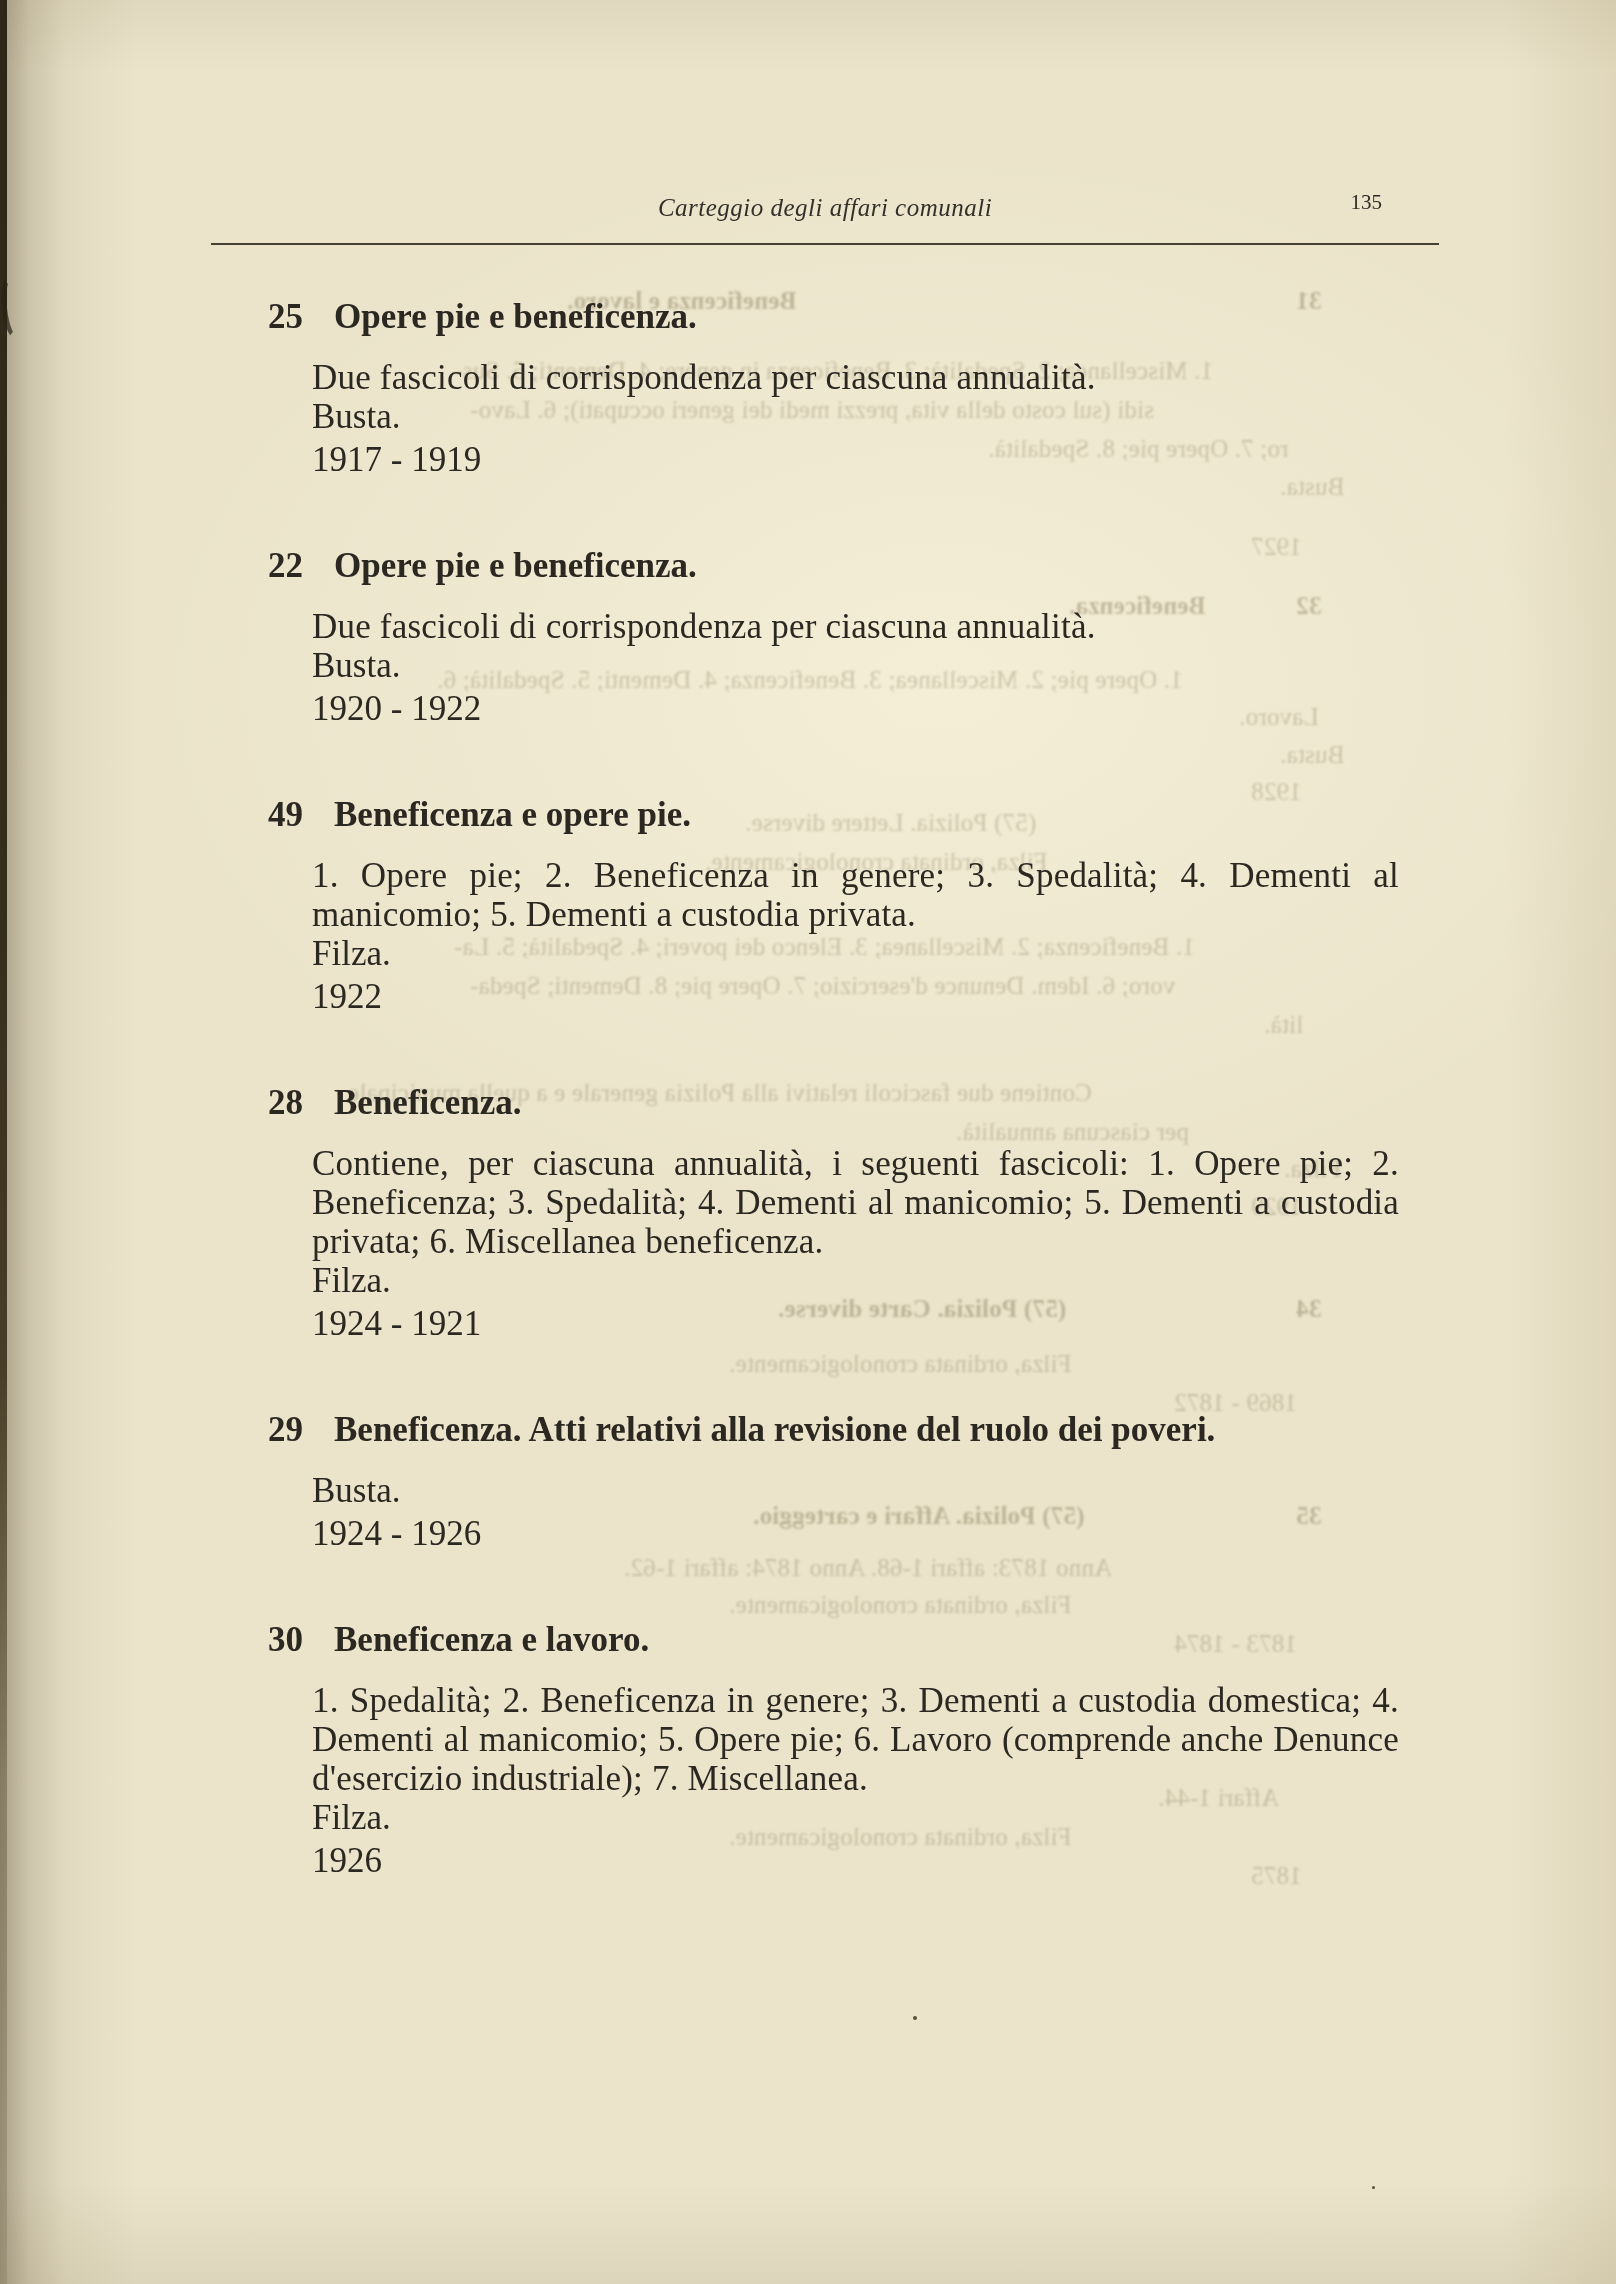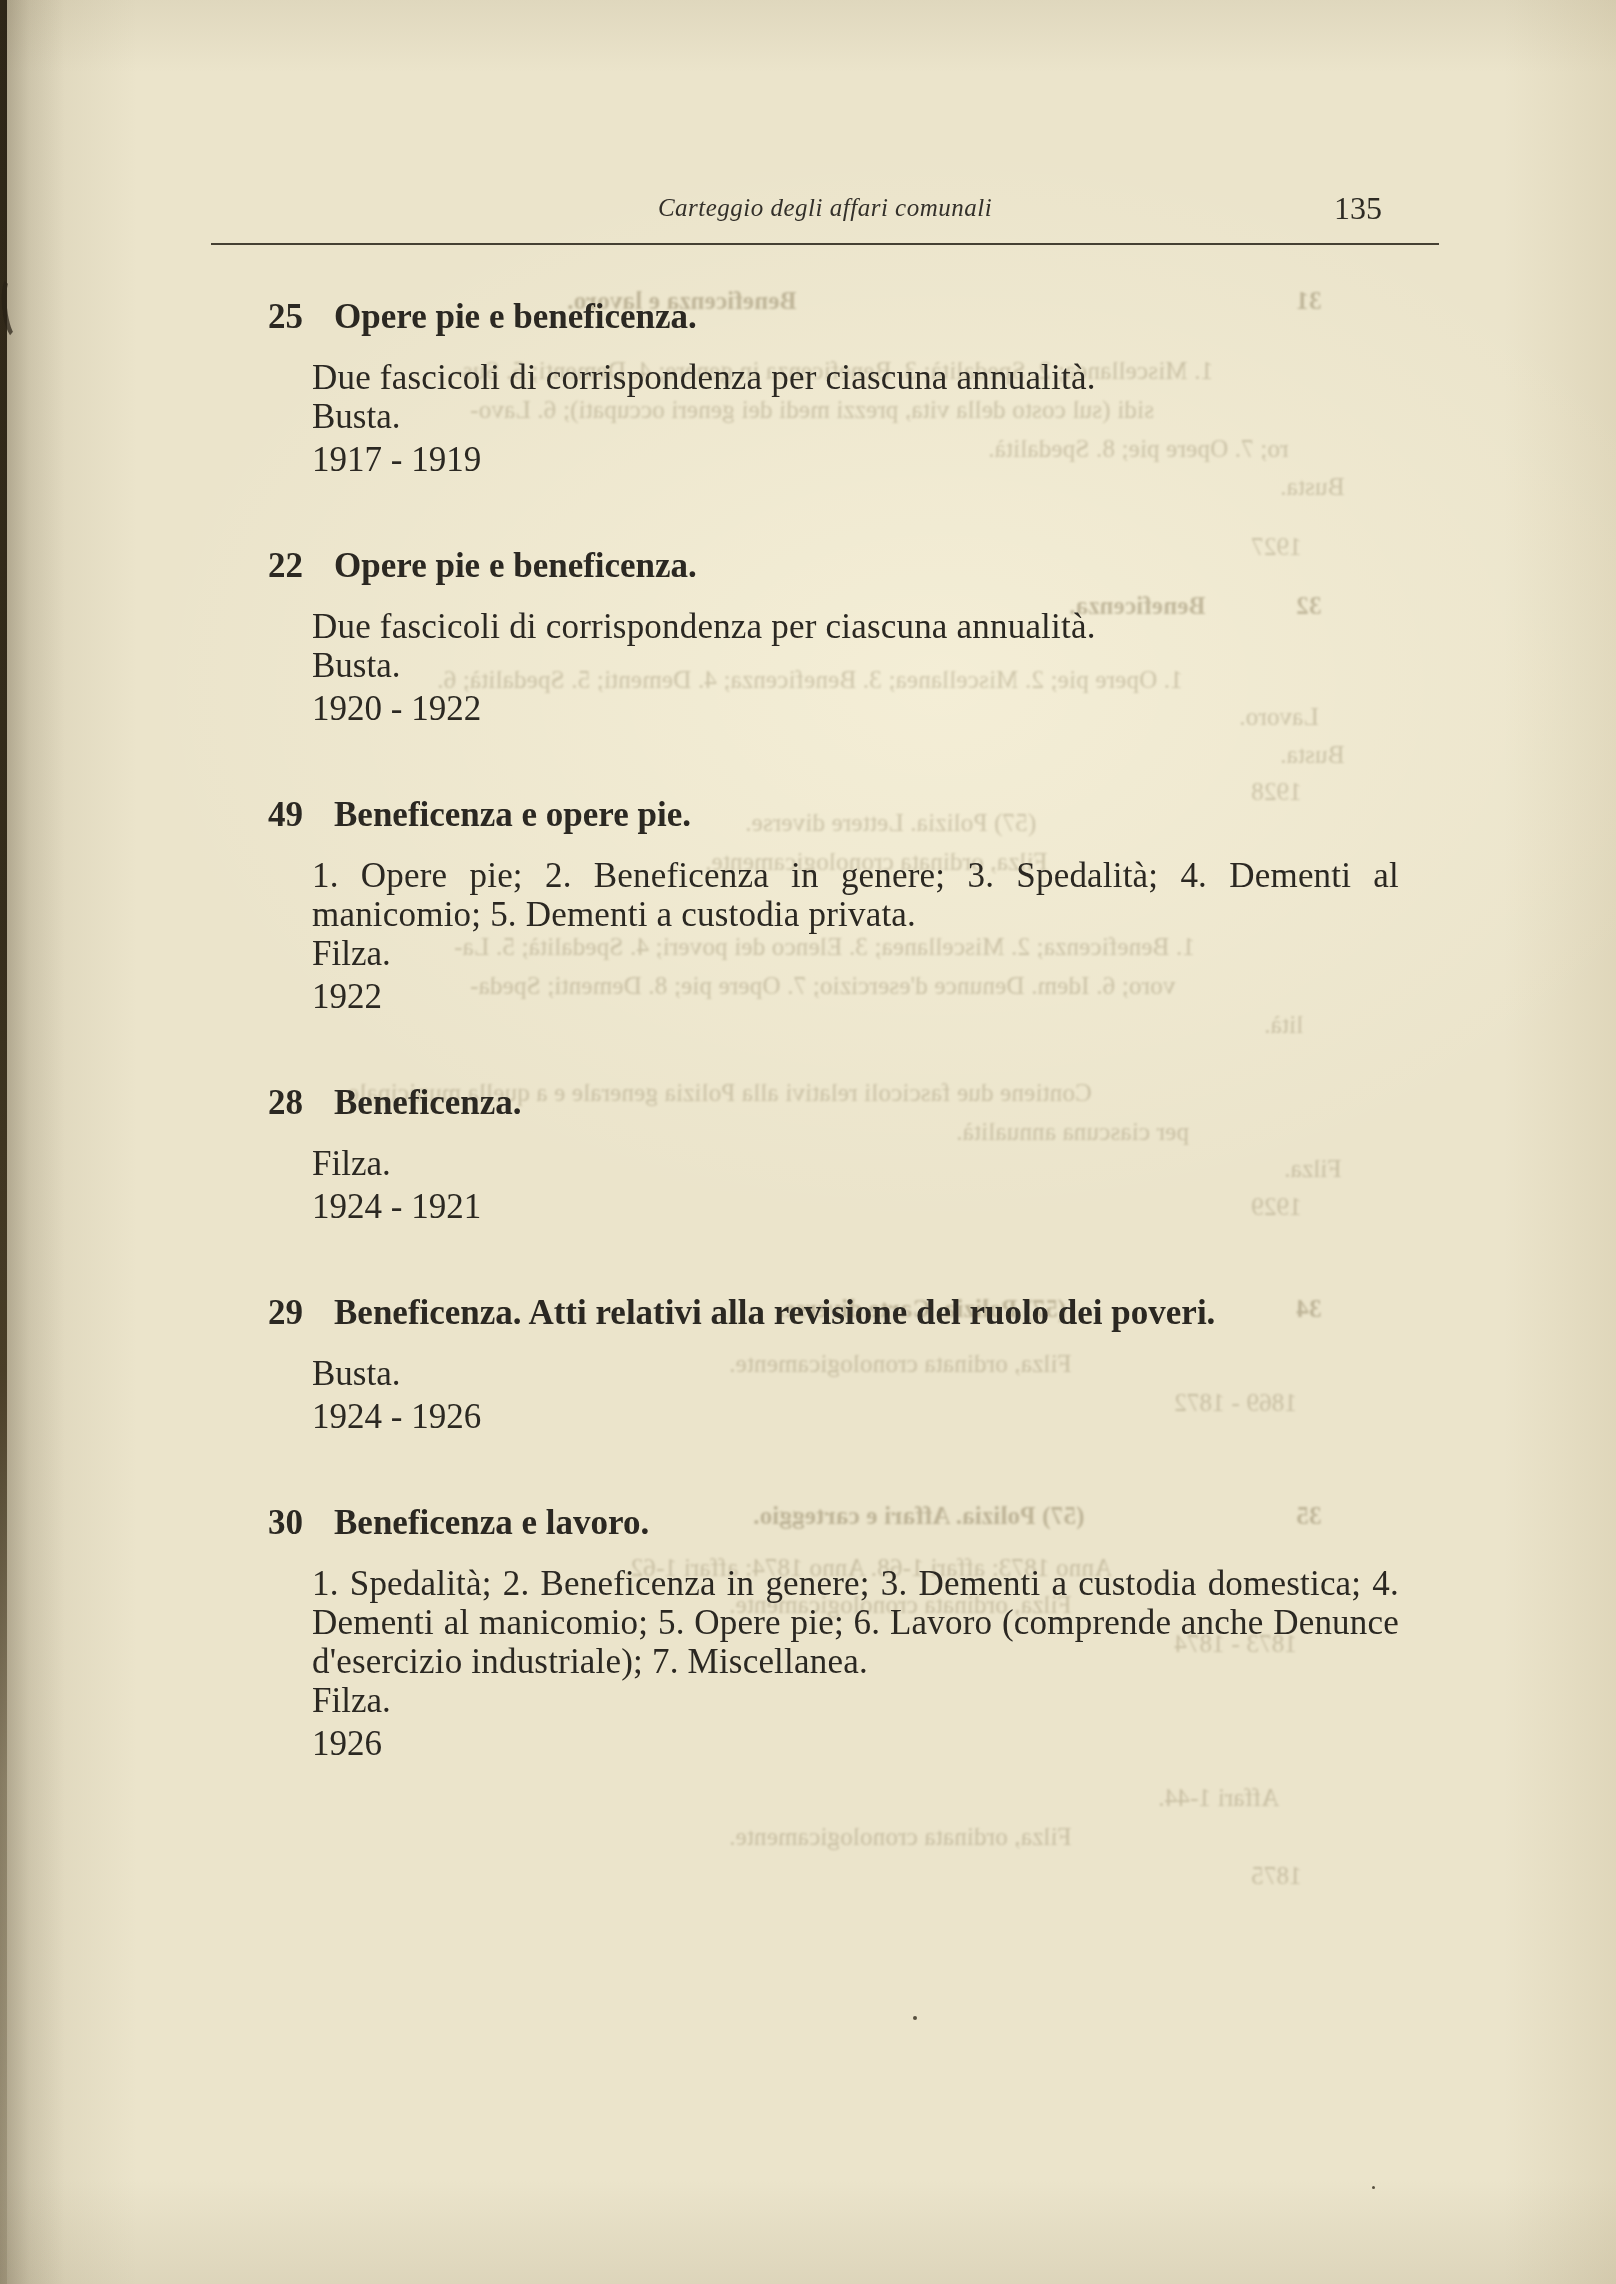--- a/index.html
+++ b/index.html
@@ -46,21 +46,21 @@
     color:rgba(112,96,60,.28); filter:blur(1.3px);
   }
   .bleed-frag.bold { font-weight:bold; color:rgba(100,85,50,.33); }
 
   
   .running-head { position:absolute; left:211px; top:194px; width:1228px; }
   .head-title {
     display:block; text-align:center; font-style:italic;
     font-size:25px; letter-spacing:0.5px; color:#33302a;
   }
-  .page-num { position:absolute; right:57px; top:-4px; font-size:32px; color:#2e2b24; }
+  .page-num { position:absolute; right:57px; top:-4px; font-size:21px; color:#2e2b24; }
   .head-rule { position:absolute; left:0; right:0; top:49px; height:2.4px; background:#454033; }
 
   
   .entries {
     position:absolute; left:268px; top:297px; width:1131px;
     font-size:35px; line-height:39px;
   }
   .entry { margin-bottom:67px; }
   .entry-head { display:flex; font-weight:bold; }
   .entry-num { flex:0 0 66px; width:66px; }
@@ -161,20 +161,21 @@
         <p class="entry-dates">1922</p>
       </div>
     </section>
 
     <section class="entry">
       <div class="entry-head">
         <span class="entry-num">28</span>
         <span class="entry-title">Beneficenza.</span>
       </div>
       <div class="entry-body">
+        <p class="entry-desc">Contiene, per ciascuna annualità, i seguenti fascicoli: 1. Opere pie; 2. Beneficenza; 3. Spedalità; 4. Dementi al manicomio; 5. Dementi a custodia privata; 6. Miscellanea beneficenza.</p>
         <p class="entry-container">Filza.</p>
         <p class="entry-dates">1924 - 1921</p>
       </div>
     </section>
 
     <section class="entry">
       <div class="entry-head">
         <span class="entry-num">29</span>
         <span class="entry-title">Beneficenza. Atti relativi alla revisione del ruolo dei poveri.</span>
       </div>

